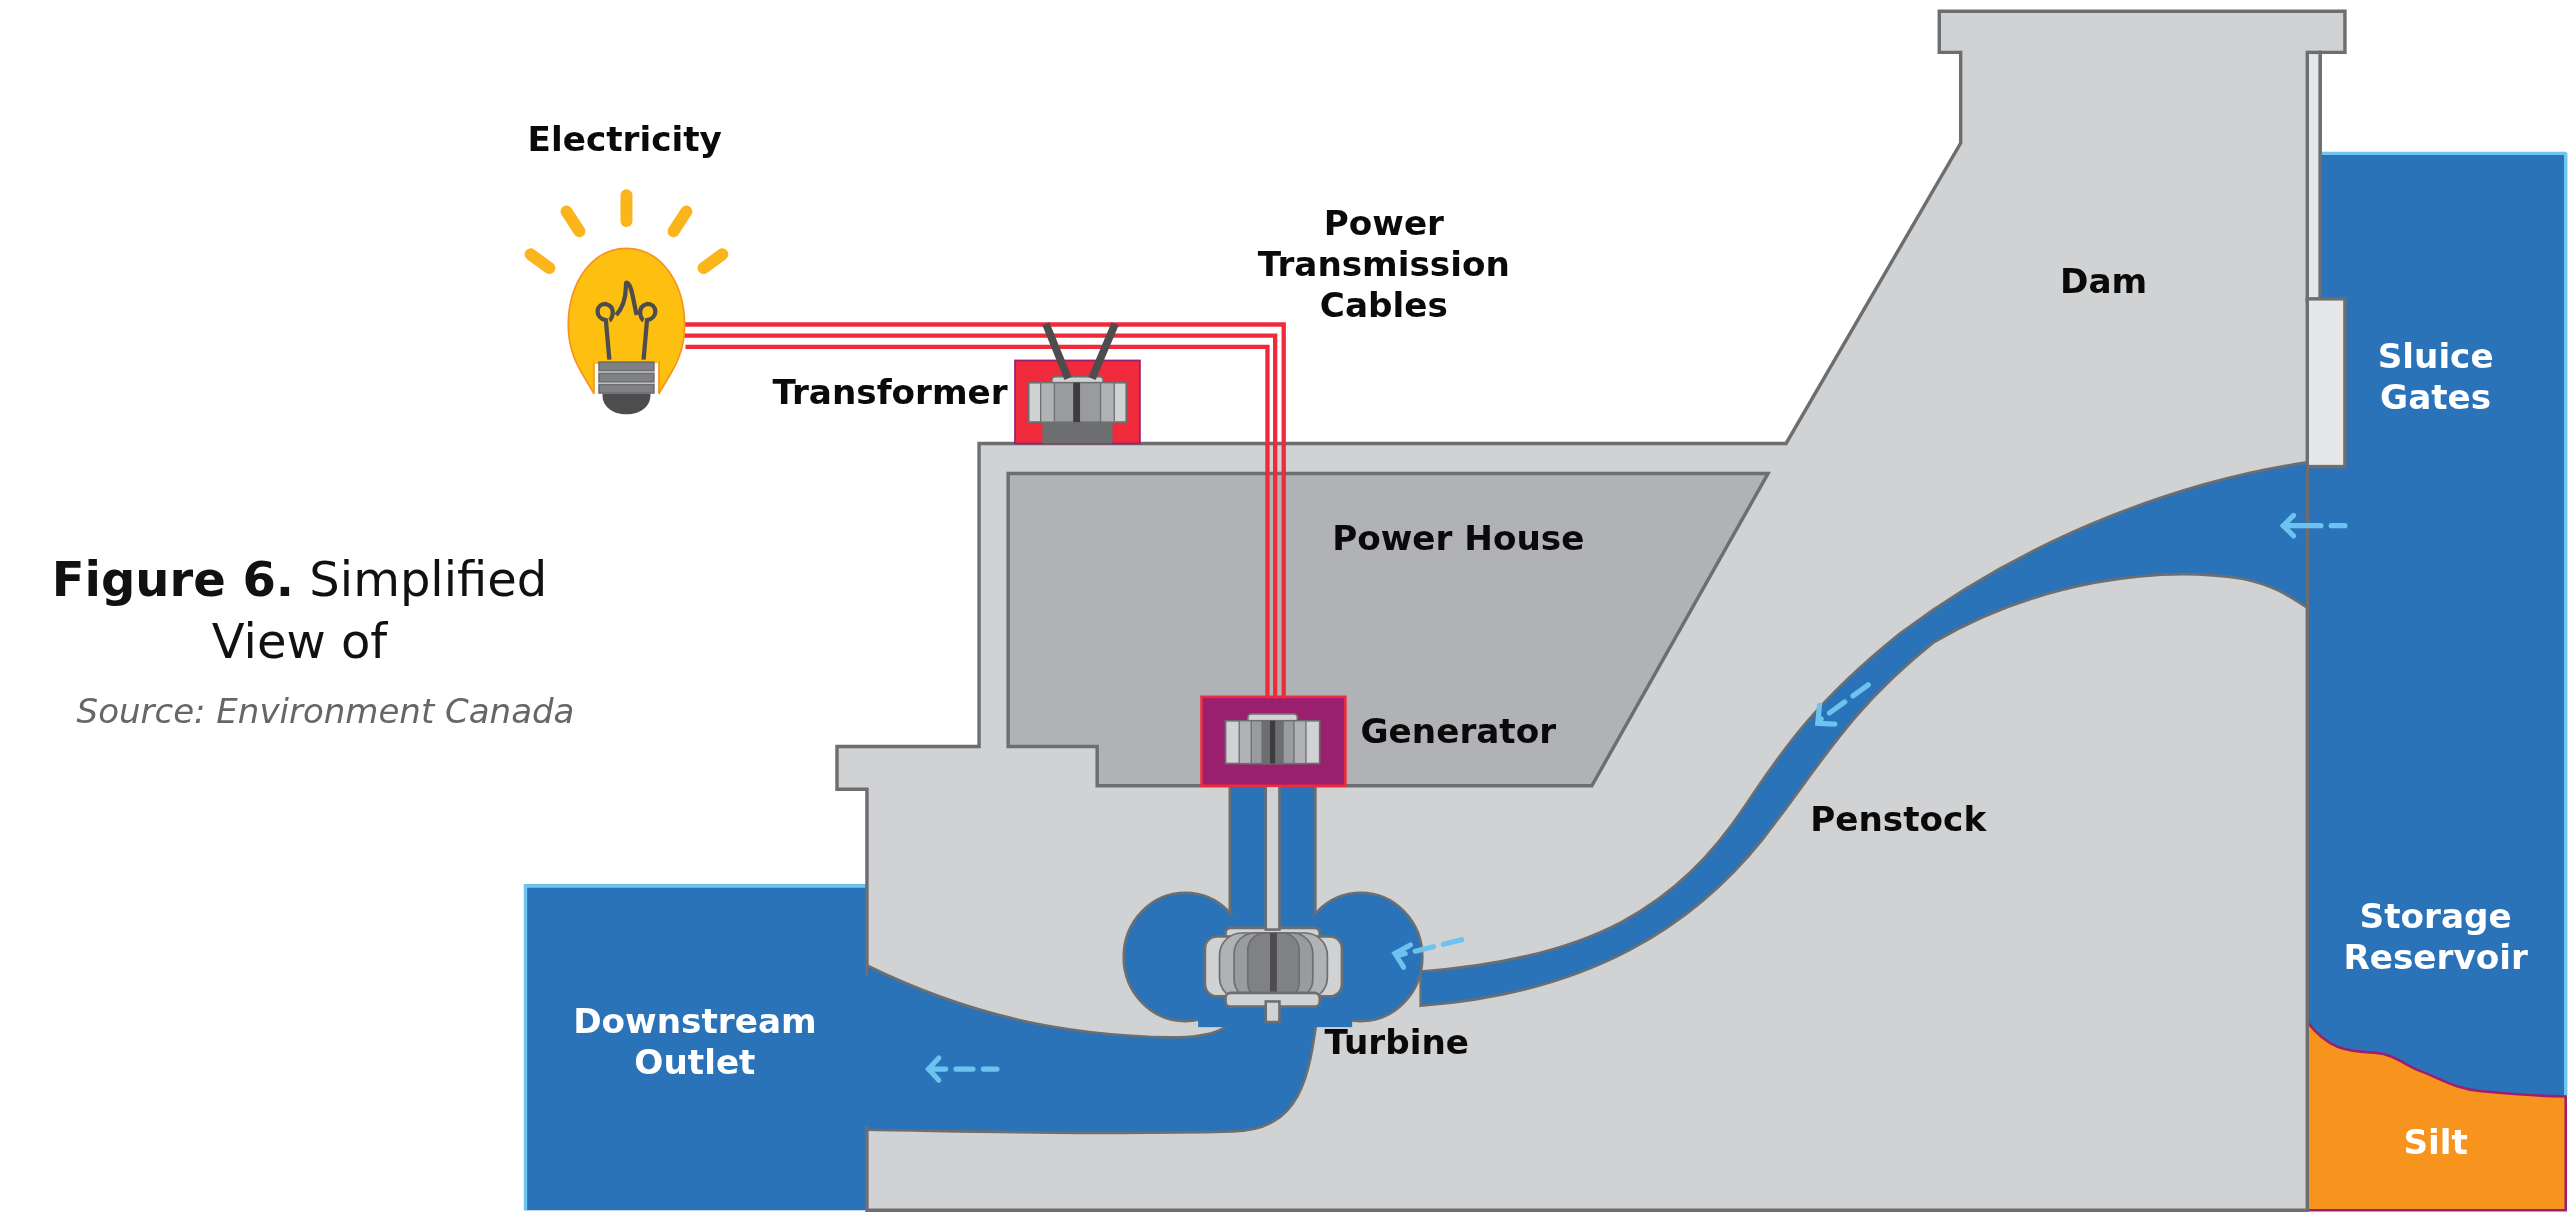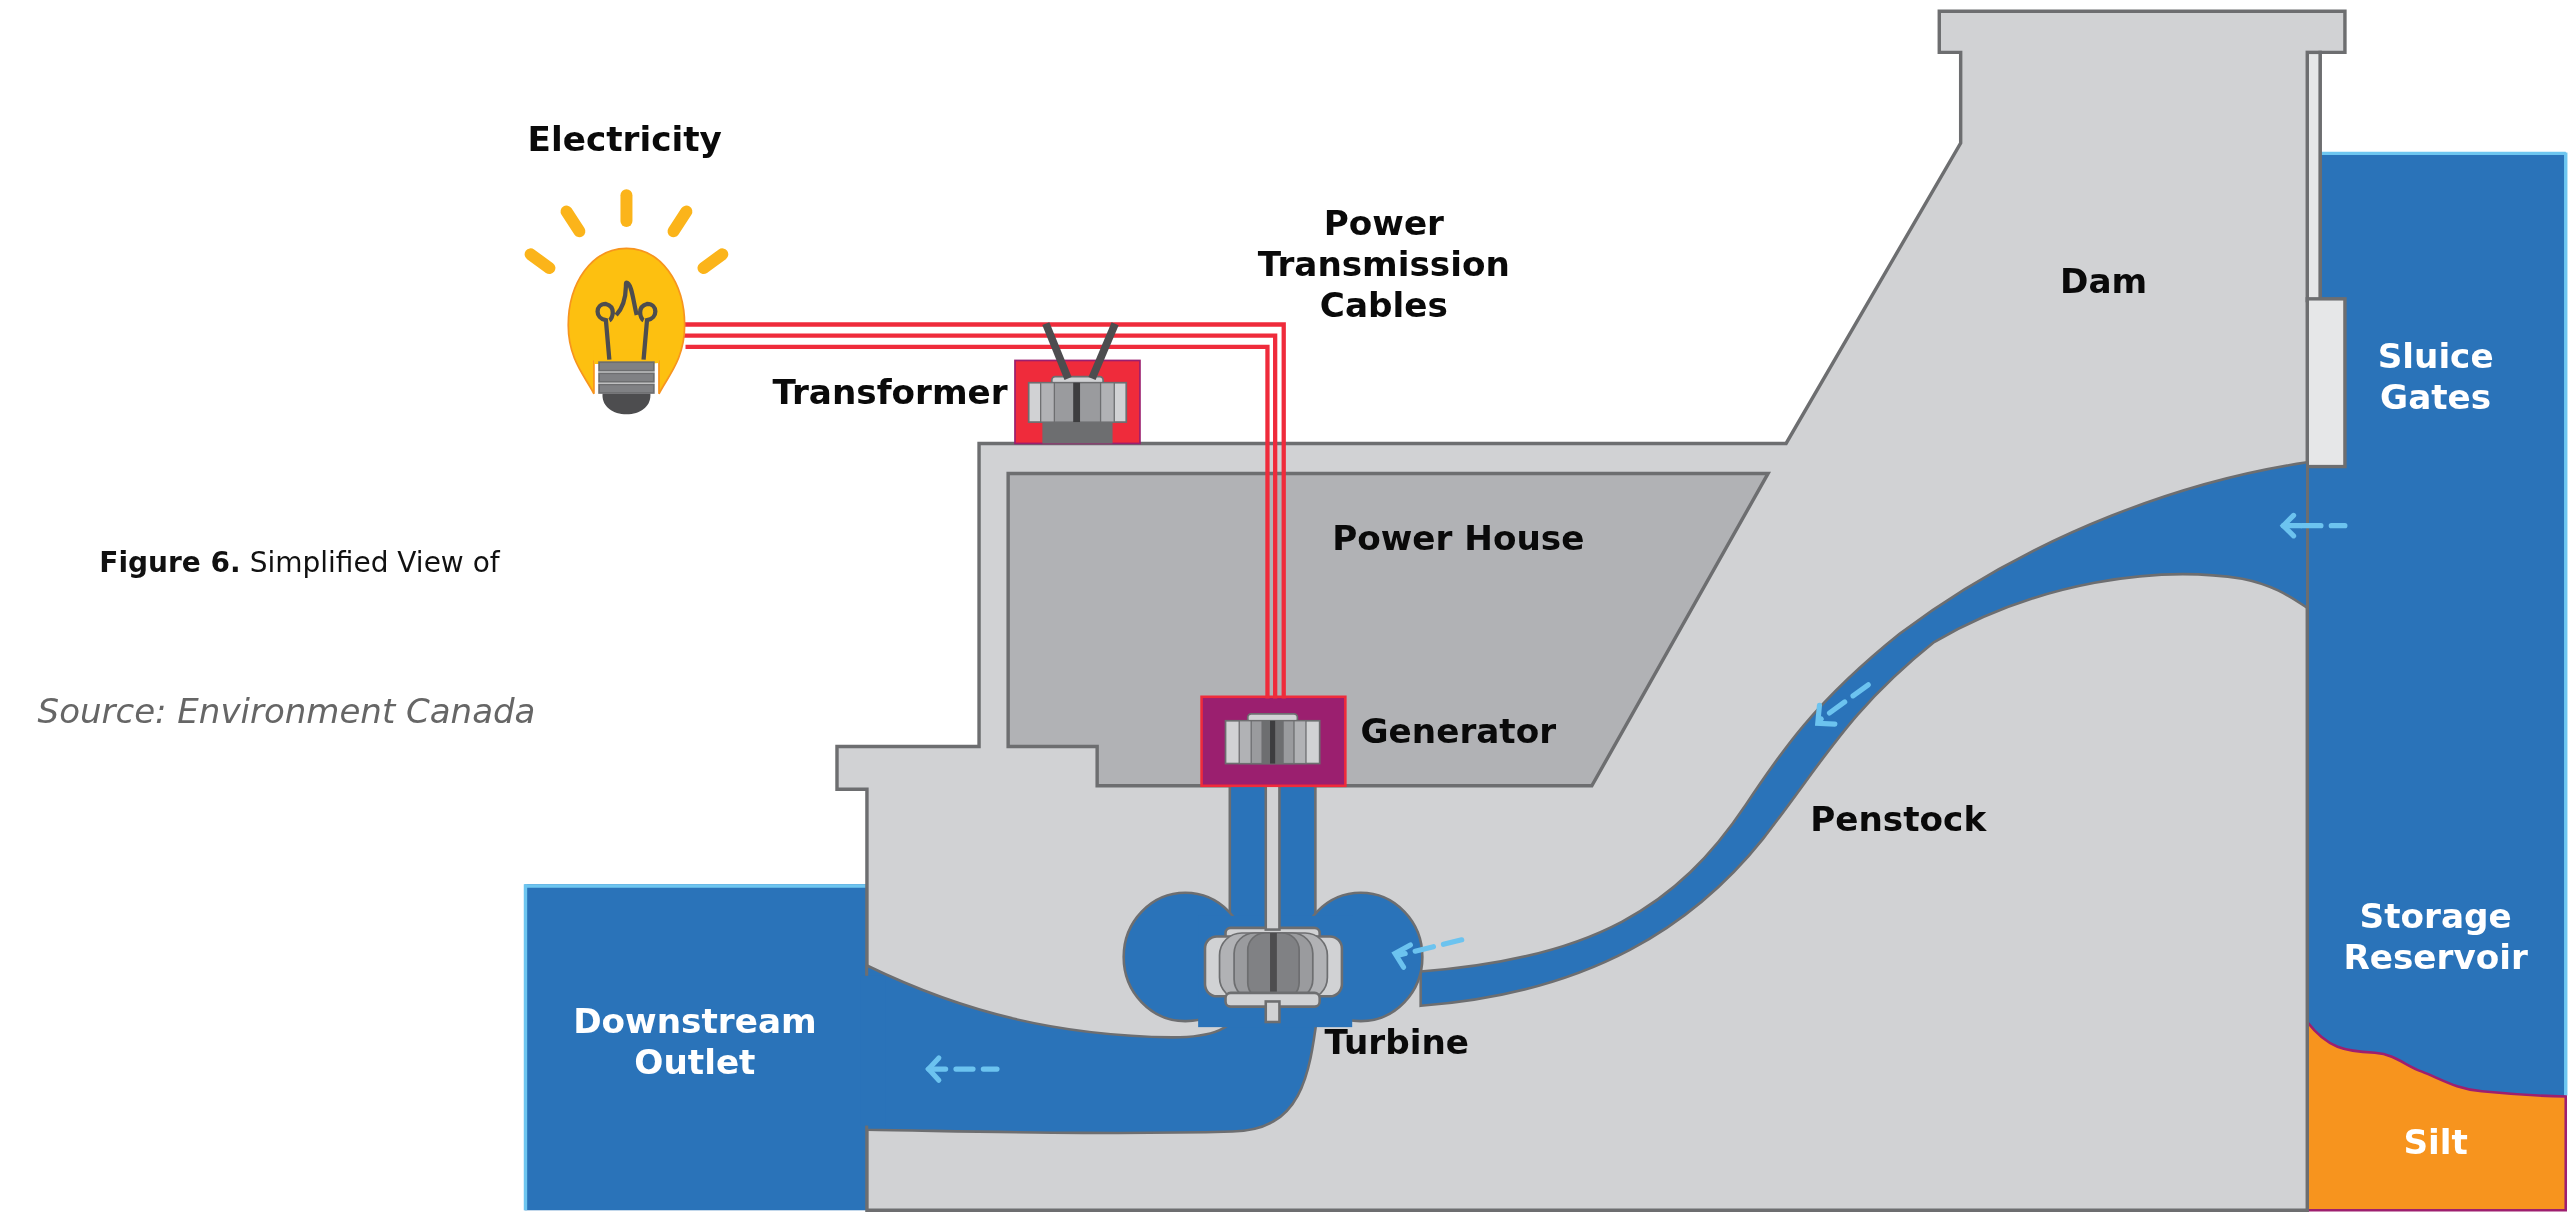--- a/index.html
+++ b/index.html
@@ -1,22 +1,22 @@
 <!DOCTYPE html>
 <html style="font-size:13.7px"><head>
 <meta charset="utf-8">
 <style>
   html, body { margin: 0; padding: 0; background: #ffffff; }
   body { width: 2576px; height: 1219px; overflow: hidden; position: relative; font-family: "DejaVu Sans", sans-serif; }
   svg#diagram { position: absolute; left: 0; top: 0; width: 2576px; height: 1219px; }
   .lbl { font-family: "DejaVu Sans", sans-serif; font-weight: bold; font-size: 40px; fill: #0a0a0a; text-anchor: middle; }
   .lbl-w { fill: #ffffff; }
-  .caption { position: absolute; left: 0; top: 532px; width: 599px; text-align: center; font-family: "DejaVu Sans", sans-serif; font-size: 28px; line-height: 62px; color: #111; }
+  .caption { position: absolute; left: 0; top: 548px; width: 599px; text-align: center; font-family: "DejaVu Sans", sans-serif; font-size: 48px; line-height: 62px; color: #111; }
   .caption b { font-weight: bold; }
-  .source { position: absolute; left: 0; top: 691px; width: 573px; text-align: center; font-family: "DejaVu Sans", sans-serif; font-style: italic; font-size: 34px; color: #666666; }
+  .source { position: absolute; left: 0; top: 691px; width: 573px; text-align: center; font-family: "DejaVu Sans", sans-serif; font-style: italic; font-size: 34px; color: #666666; padding-left: 39px; }
   .stroke { stroke: #6d6e70; stroke-width: 4; }
 </style>
 </head>
 <body>
 
 <svg id="diagram" viewBox="0 0 3010 1424" xmlns="http://www.w3.org/2000/svg">
 
   <rect x="2696" y="178" width="302" height="1236" fill="#2a73b9"></rect>
   <line x1="2711" y1="179" x2="2998" y2="179" stroke="#6ec6f0" stroke-width="4"></line>
   <line x1="2998" y1="178" x2="2998" y2="1280" stroke="#6ec6f0" stroke-width="4"></line>

